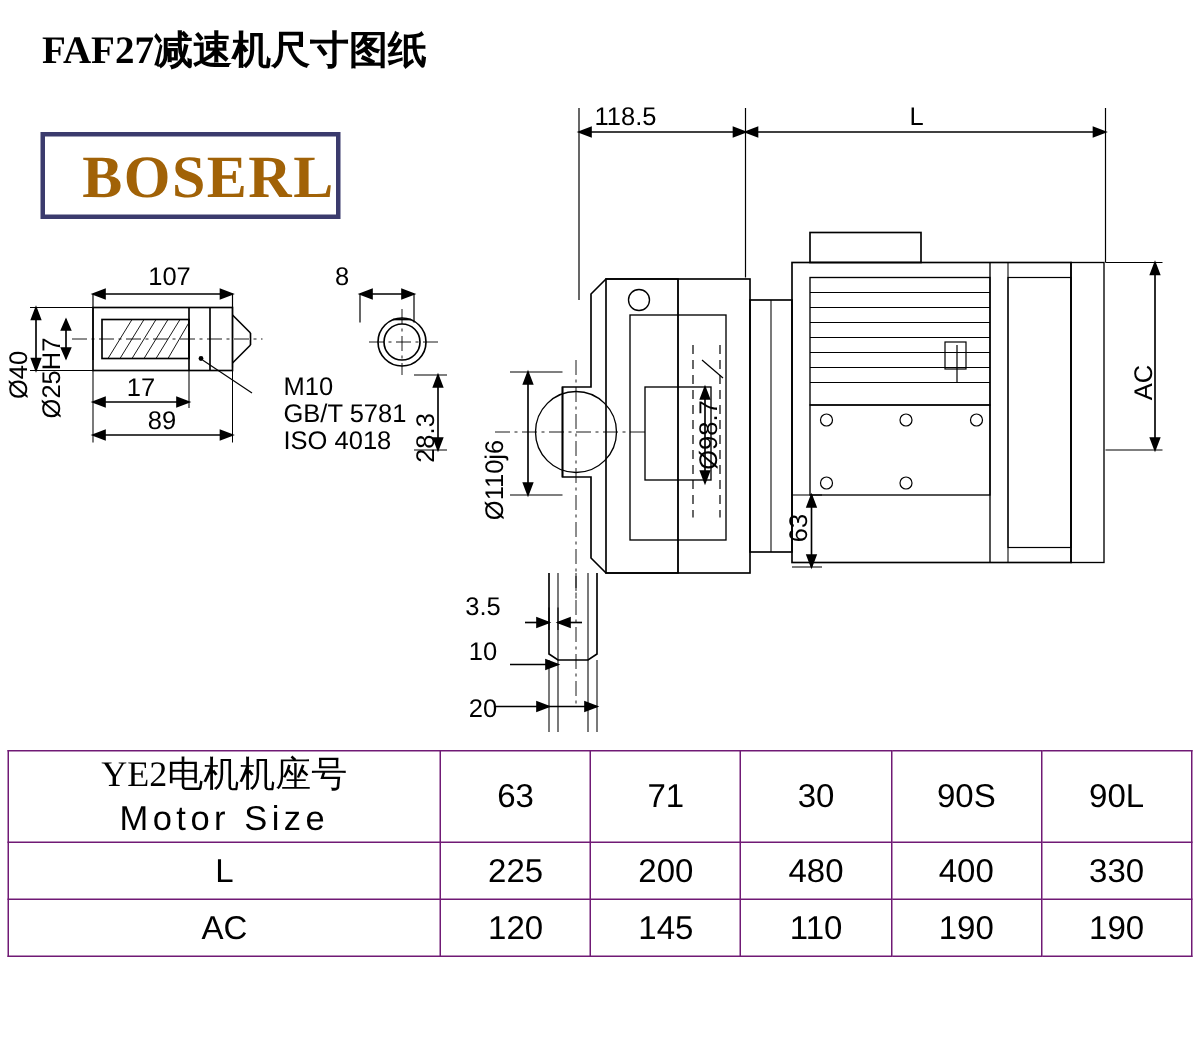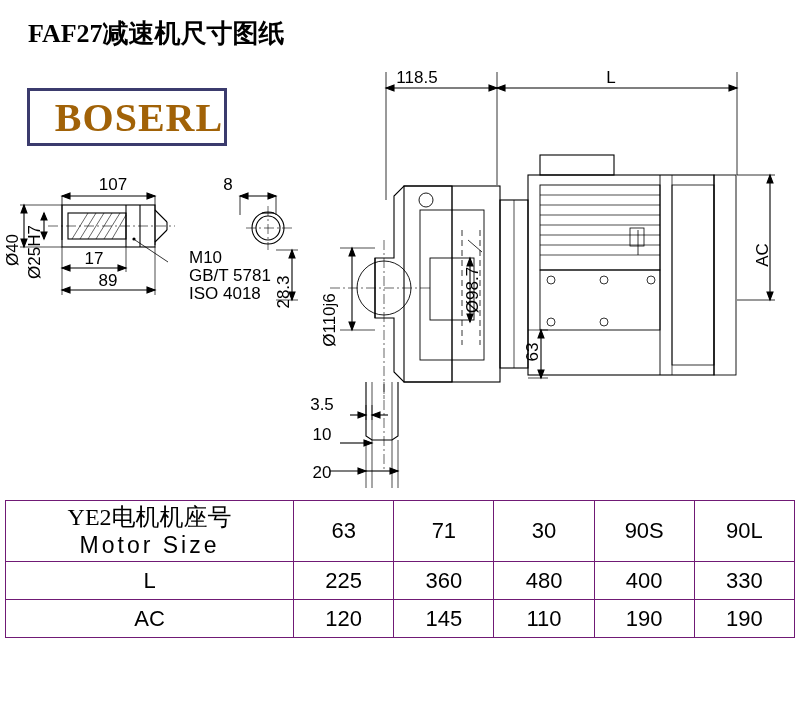--- a/index.html
+++ b/index.html
@@ -328,21 +328,21 @@
         </td>
         <td class="datacol">63</td>
         <td class="datacol">71</td>
         <td class="datacol">30</td>
         <td class="datacol">90S</td>
         <td class="datacol">90L</td>
       </tr>
       <tr>
         <td class="namecol">L</td>
         <td class="datacol">225</td>
-        <td class="datacol">360</td>
+        <td class="datacol">200</td>
         <td class="datacol">480</td>
         <td class="datacol">400</td>
         <td class="datacol">330</td>
       </tr>
       <tr>
         <td class="namecol">AC</td>
         <td class="datacol">120</td>
         <td class="datacol">145</td>
         <td class="datacol">110</td>
         <td class="datacol">190</td>

